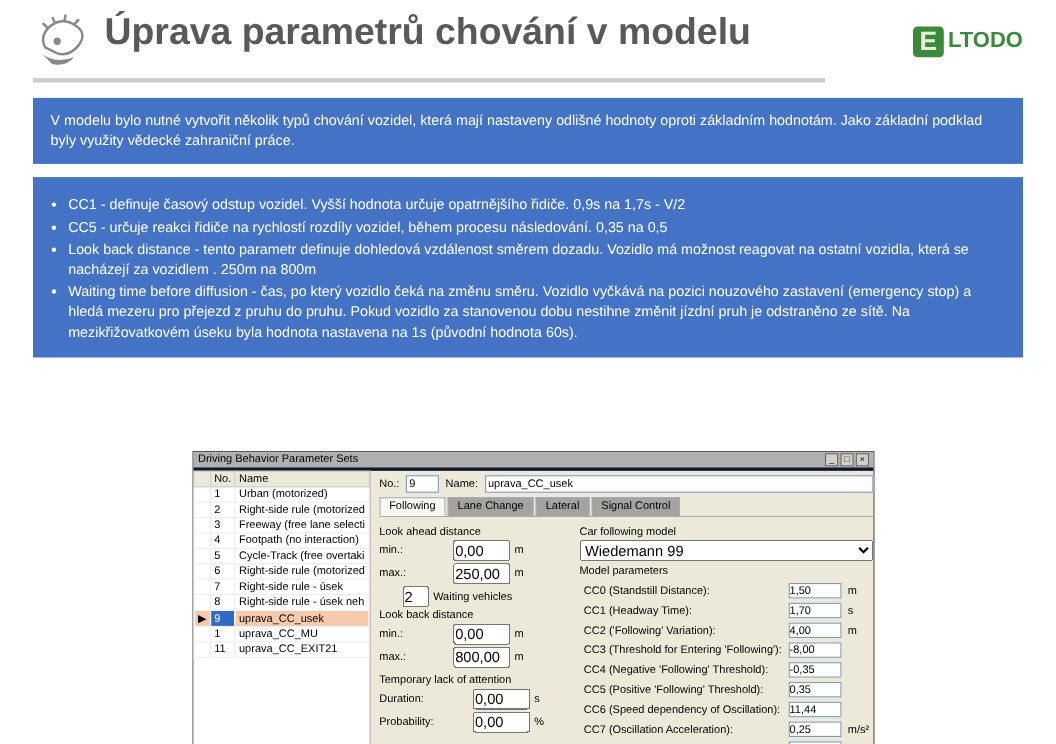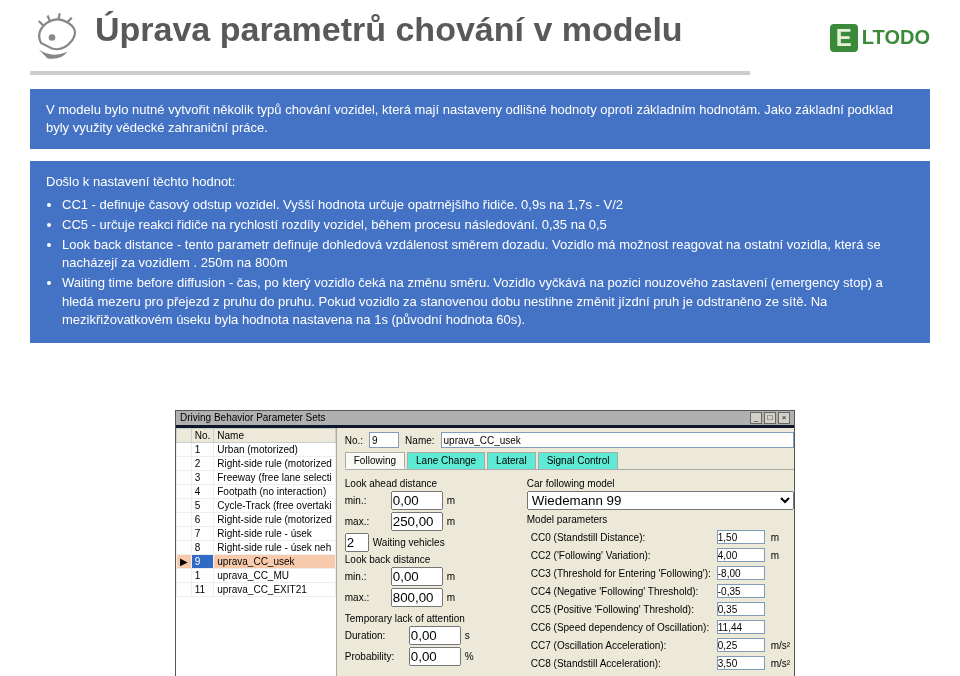--- a/index.html
+++ b/index.html
@@ -28,28 +28,28 @@
   .list-pane table { width: 100%; border-collapse: collapse; font-size: 10px; border-radius: 32px; }
   .list-pane th { background: #ece9d8; border: 1px solid #ccc; padding: 1px 3px; text-align: left; font-weight: normal; }
   .list-pane td { border: 1px solid #eee; padding: 1px 3px; white-space: nowrap; overflow: hidden; }
   .list-pane tr.sel td { background: #f7caac; }
   .list-pane .arrow-col { width: 14px; text-align: center; color: #000; }
   .right-pane { flex: 1; padding: 4px 8px; }
   .rp-row { display: flex; align-items: center; gap: 6px; margin-bottom: 4px; }
   .rp-row label { font-size: 10px; }
   .rp-row input, .rp-row select { font-size: 10px; padding: 0 2px; border: 1px solid #7f9db9; background: #fff; height: 16px; }
   .tabs { display: flex; border-bottom: 1px solid #aaa; margin: 4px 0; }
-  .tab { padding: 2px 8px; font-size: 10px; border: 1px solid #aaa; border-bottom: none; background: #5eead4; margin-right: 2px; }
+  .tab { padding: 2px 8px; font-size: 10px; border: 1px solid #aaa; border-bottom: none; background: #a3a3a3; margin-right: 2px; }
   .tab.active { background: #f9f9f4; border-bottom: 1px solid #f9f9f4; position: relative; top: 0; }
   .fcontent { display: flex; gap: 12px; padding: 4px 0; }
   .col { flex: 1; }
   .section-label { font-size: 10px; margin-bottom: 2px; }
   .pair { display: flex; align-items: center; gap: 4px; margin-bottom: 2px; }
   .pair .lbl { width: 42px; font-size: 10px; }
-  .pair input { width: 52px; }
+  .pair input { width: 52px; margin-left: 21px; }
   .params-table { width: 100%; font-size: 10px; }
   .params-table td { padding: 1px 2px; }
   .params-table td.k { white-space: nowrap; }
   .params-table td.v input { width: 48px; background: #fff; border: 1px solid #7f9db9; font-size: 10px; height: 14px; text-align: left; }
   .params-table td.u { width: 28px; }
 </style>
 </head>
 <body>
 
 <div class="slide">
@@ -67,21 +67,20 @@
         <span>LTODO</span>
     </div>
   </div>
   <div class="hr-bar"></div>
 
   <div class="blue-box">
     <span>V modelu bylo nutné vytvořit několik typů chování vozidel, která mají nastaveny odlišné hodnoty oproti základním hodnotám. Jako základní podklad byly využity vědecké zahraniční práce.</span>
   </div>
 
   <div class="blue-box">
-    <div>Došlo k nastavení těchto hodnot:</div>
     <ul>
         <li>CC1 - definuje časový odstup vozidel. Vyšší hodnota určuje opatrnějšího řidiče.                                                              0,9s na 1,7s  - V/2</li>
         <li>CC5 - určuje reakci řidiče na rychlostí rozdíly vozidel, během procesu následování.                                                                0,35 na 0,5</li>
         <li>Look back distance - tento parametr definuje dohledová vzdálenost směrem dozadu. Vozidlo má možnost reagovat na                       ostatní vozidla, která se nacházejí za vozidlem .                                                                                       250m na 800m</li>
         <li>Waiting time before diffusion - čas, po který vozidlo čeká na změnu směru. Vozidlo vyčkává na pozici nouzového zastavení (emergency stop) a hledá mezeru pro přejezd z pruhu do pruhu. Pokud vozidlo za stanovenou dobu nestihne změnit jízdní pruh je odstraněno ze sítě. Na mezikřižovatkovém úseku byla hodnota nastavena na 1s (původní hodnota 60s).</li>
       </ul>
   </div>
 </div>
 
 <div class="dialog">
@@ -222,20 +221,25 @@
           </select>
           <div class="section-label" style="margin-top:4px">Model parameters</div>
           <table class="params-table">
               <tbody>
                 <tr>
                   <td class="k">CC0 (Standstill Distance):</td>
                   <td class="v"><input value="1,50" style=""></td>
                   <td class="u">m</td>
                 </tr>
                 <tr>
+                  <td class="k">CC1 (Headway Time):</td>
+                  <td class="v"><input value="1,70" style=""></td>
+                  <td class="u">s</td>
+                </tr>
+                <tr>
                   <td class="k">CC2 ('Following' Variation):</td>
                   <td class="v"><input value="4,00" style=""></td>
                   <td class="u">m</td>
                 </tr>
                 <tr>
                   <td class="k">CC3 (Threshold for Entering 'Following'):</td>
                   <td class="v"><input value="-8,00" style=""></td>
                   <td class="u"></td>
                 </tr>
                 <tr>

